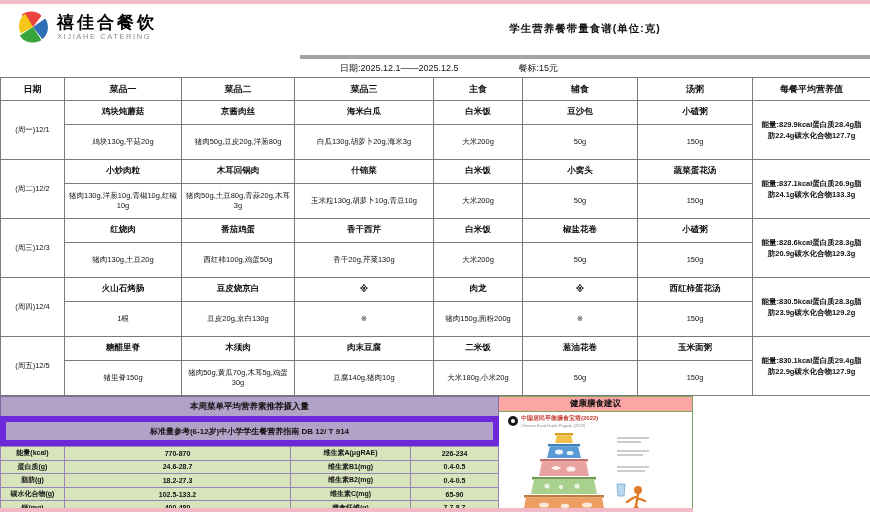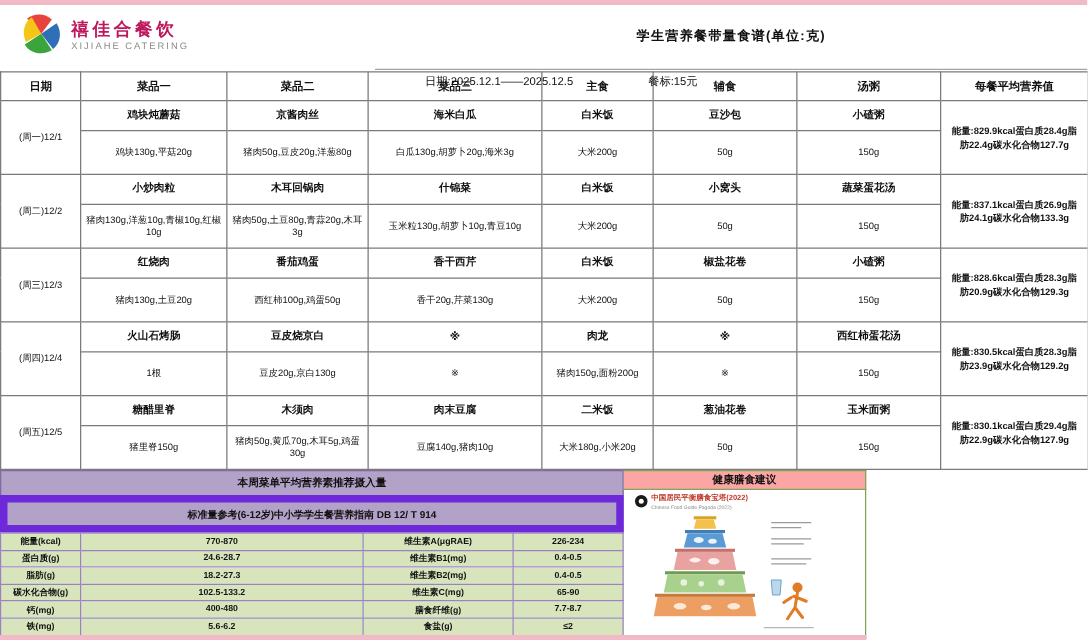--- a/index.html
+++ b/index.html
@@ -2,28 +2,28 @@
 <html><head>
 <meta charset="utf-8">
 <style>
   html,body{margin:0;padding:0;}
   body{width:870px;height:512px;background:#fff;font-family:"Liberation Sans","DejaVu Sans",sans-serif;color:#111;position:relative;overflow:hidden;}
   .stripe{width:870px;height:4px;background:#f2b9c6;}
   .stripe.bottom{position:absolute;bottom:0;left:0;}
   
   .header{position:relative;height:53px;}
   .hdr-right{margin-left:300px;}
-  .title-row{height:32px;display:flex;align-items:flex-end;justify-content:center;border-bottom:1px solid #a3a3a3;font-weight:bold;font-size:10.5px;padding-bottom:19px;letter-spacing:1px;}
+  .title-row{height:32px;display:flex;align-items:flex-end;justify-content:center;border-bottom:4px solid #a3a3a3;font-weight:bold;font-size:10.5px;padding-bottom:19px;letter-spacing:1px;}
   .date-row{height:18px;display:flex;align-items:center;font-weight:normal;font-size:9px;padding-left:40px;gap:60px;}
   .logo{position:absolute;left:14px;top:4px;display:flex;align-items:center;gap:7px;background:#fff;padding:2px 6px 2px 2px;}
-  .logo-txt .cn{font-size:14px;font-weight:bold;color:#be185d;letter-spacing:3px;line-height:18px;}
+  .logo-txt .cn{font-size:17px;font-weight:bold;color:#000000;letter-spacing:3px;line-height:18px;}
   .logo-txt .en{font-size:7.5px;color:#8a8a8a;letter-spacing:1.6px;line-height:9px;}
   
   table{border-collapse:collapse;table-layout:fixed;}
-  .menu{width:870px;text-align:center;}
+  .menu{width:870px;text-align:center;margin-top:20px;}
   .menu th,.menu td{border:1px solid #7a7a7a;padding:1px 2px;overflow:hidden;}
   .menu th{height:20px;font-size:9px;font-weight:bold;}
   .menu .dish{height:20px;font-weight:bold;font-size:8.5px;}
   .menu .ing{height:31px;font-size:7.5px;font-weight:normal;text-align:center;}
   .menu .daycell{font-size:7.5px;text-align:center;}
   .menu .nutri{font-size:7.5px;font-weight:bold;padding:18px 5px;line-height:11px;}
   
   .bottom{display:flex;width:693px;justify-content:flex-end;}
   .nt{width:499px;}
   .nt-title{height:19px;background:#b3a2c7;border:1px solid #7c6aa0;border-bottom:none;display:flex;align-items:center;justify-content:center;font-weight:bold;font-size:8.5px;}

